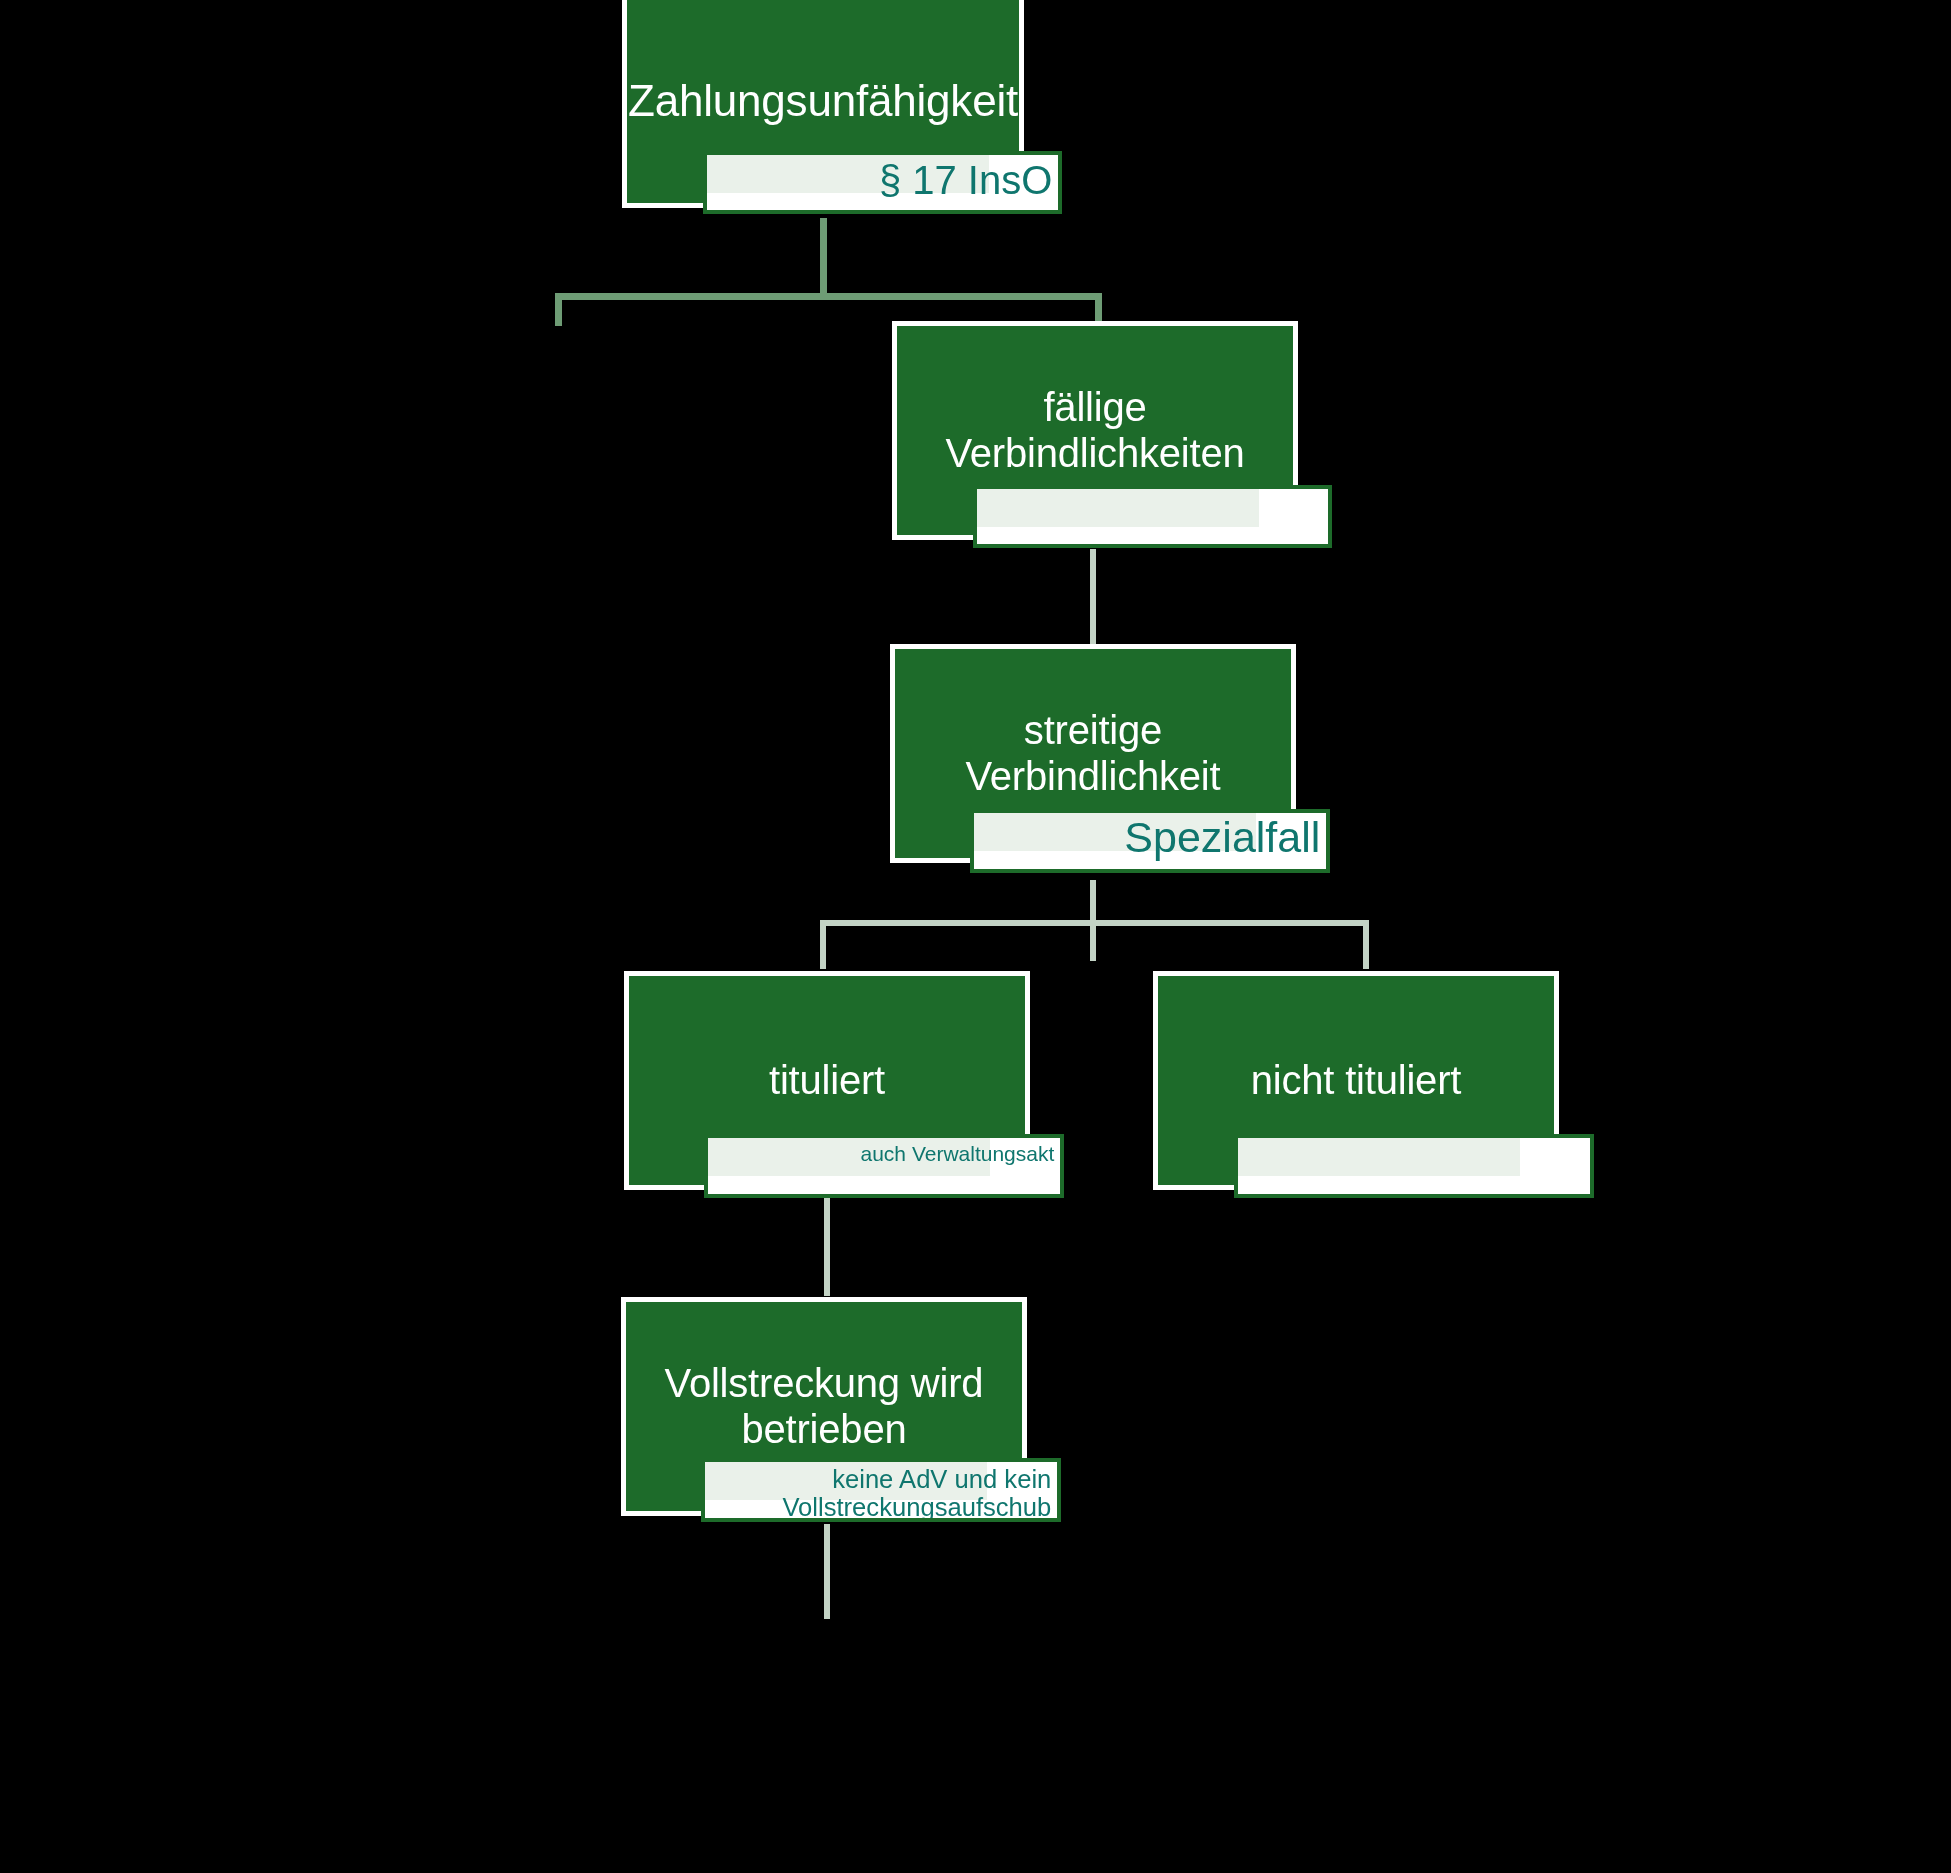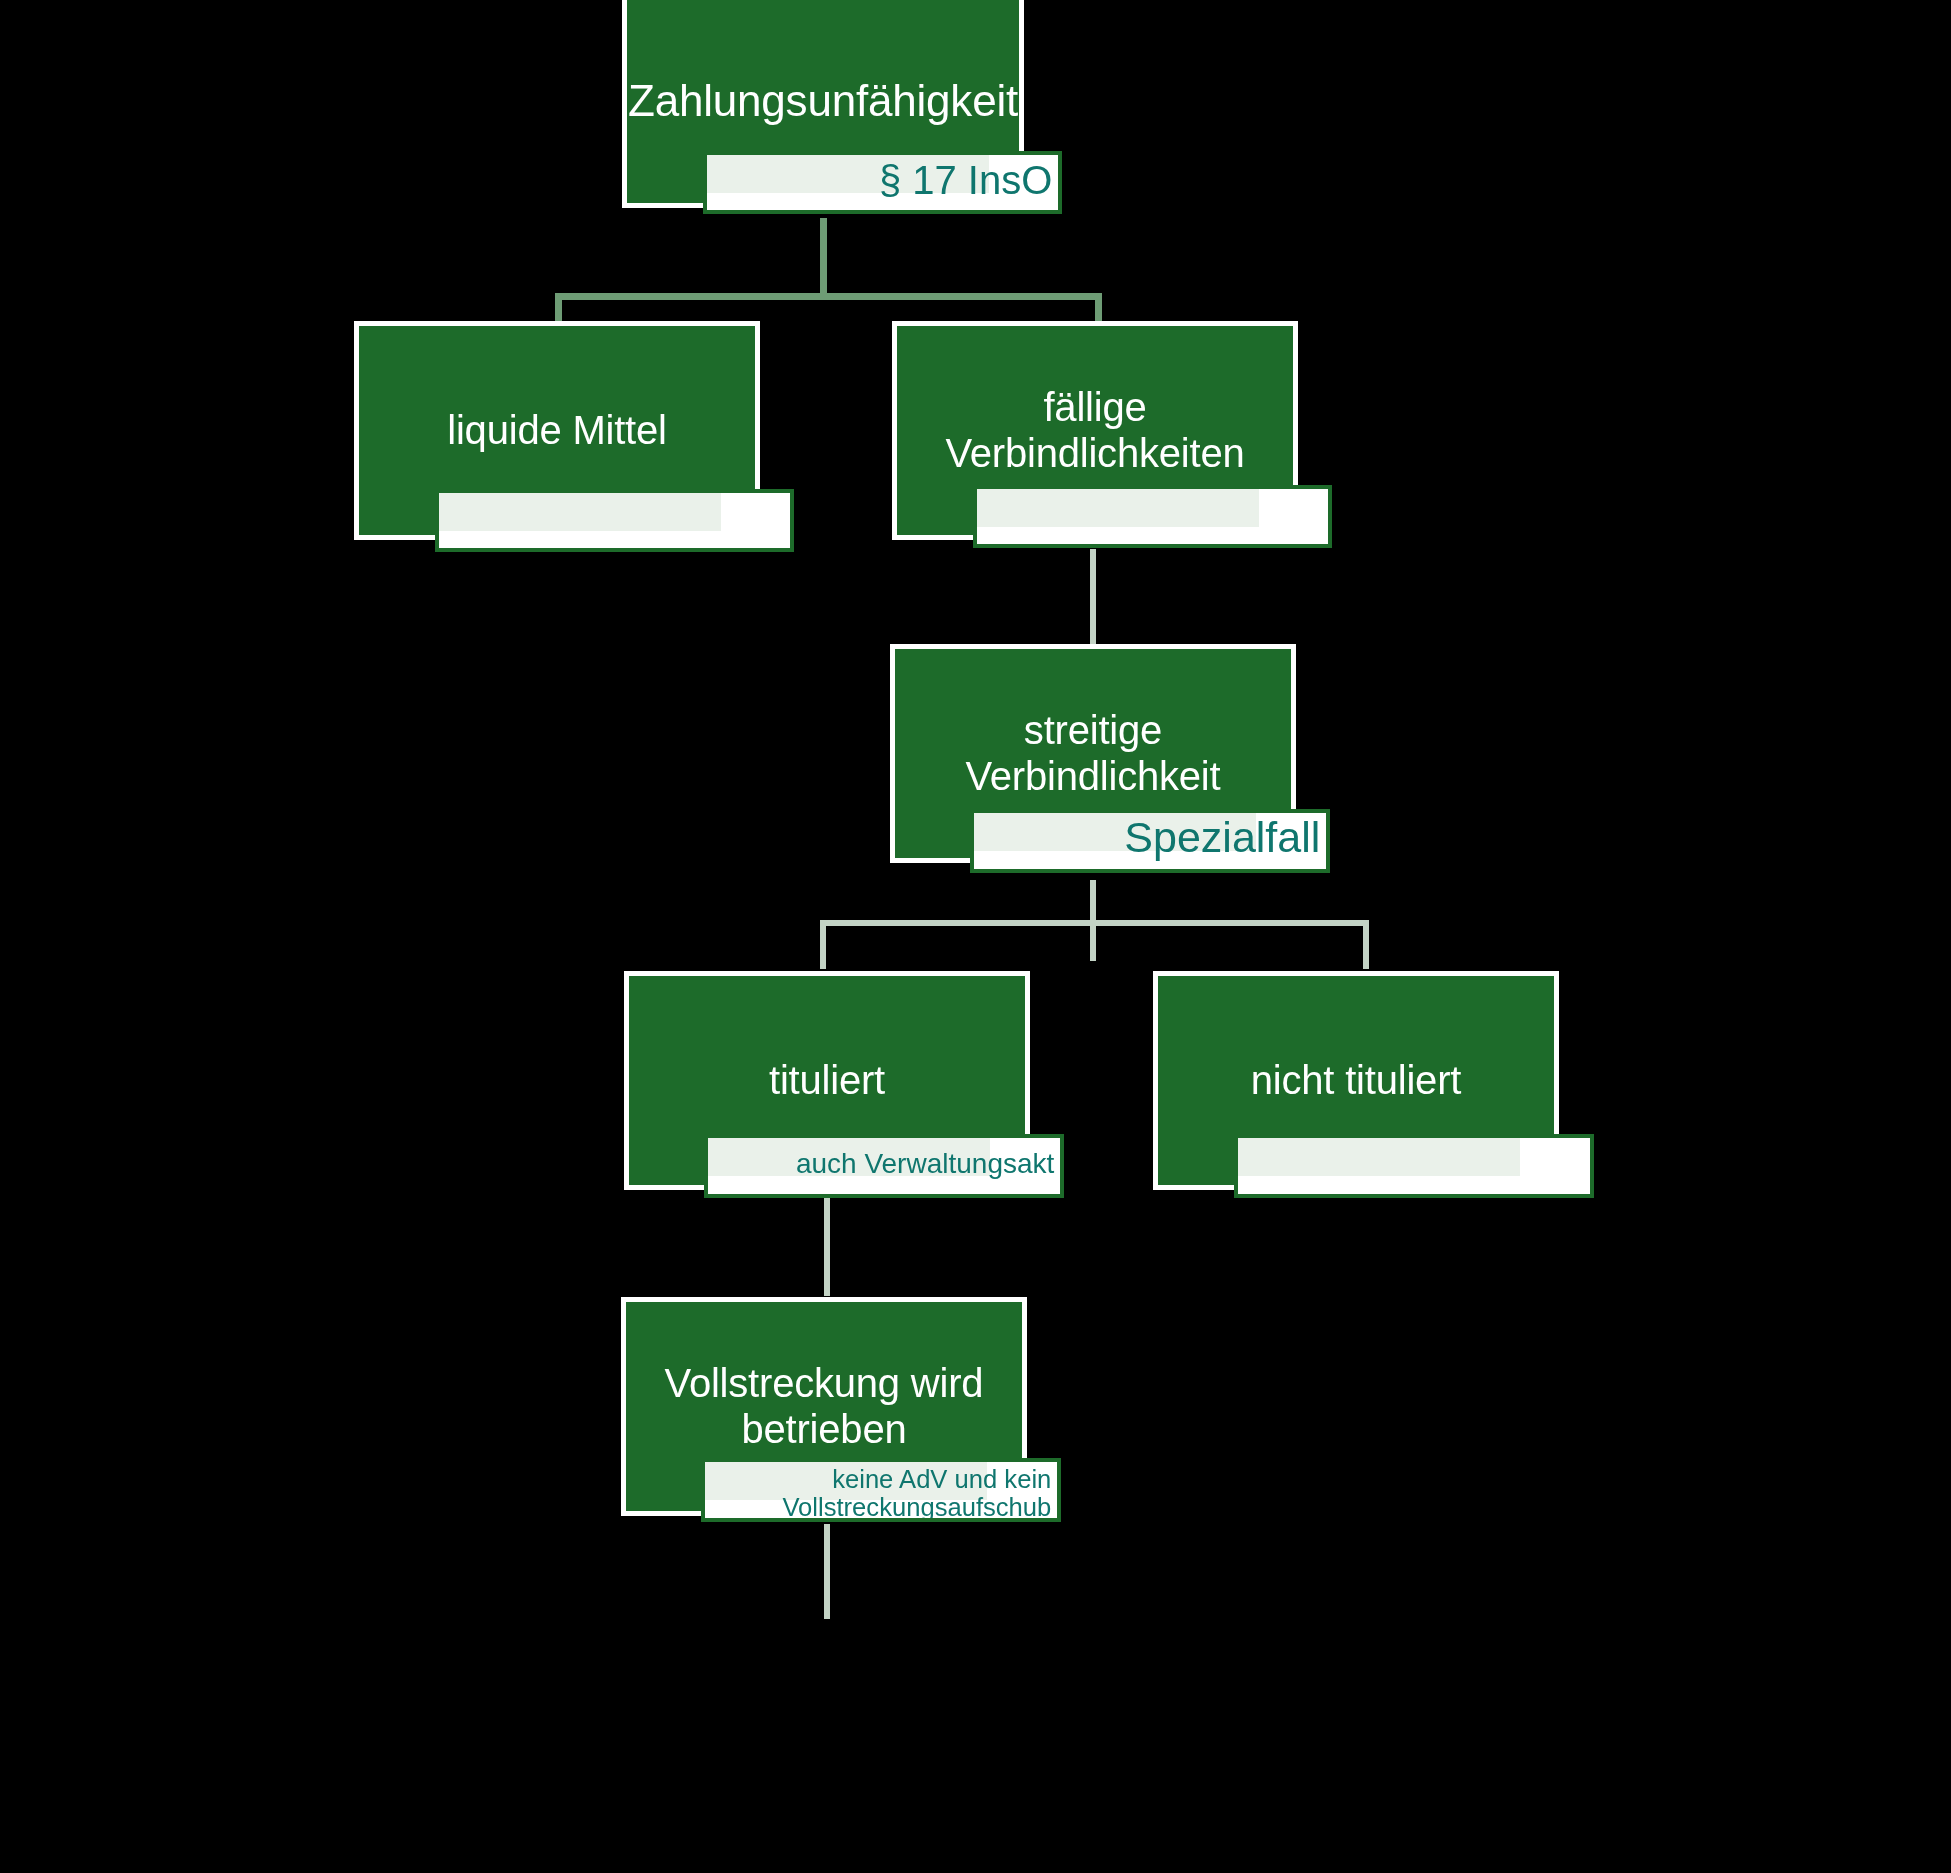--- a/index.html
+++ b/index.html
@@ -101,29 +101,20 @@
   <div class="node" style="left:622px; top:-5.7px; width:402px; height:214px;">
     <div class="node-box" style="width:402px; height:214px;">
       <span class="node-label" style="font-size:44px;">Zahlungsunfähigkeit</span>
     </div>
     <div class="badge" style="left:81px; top:157px; width:359px; height:63px;">
       <div class="badge-fill" style="width:282px; height:38px;"></div>
       <span class="badge-text" style="font-size:40px; padding-top:2.8px;">§ 17 InsO</span>
     </div>
   </div>
 
-  <div class="node" style="left:354px; top:321px; width:406px; height:219px;">
-    <div class="node-box" style="width:406px; height:219px;">
-      <span class="node-label" style="font-size:40px;">liquide Mittel</span>
-    </div>
-    <div class="badge empty" style="left:81px; top:168px; width:359px; height:63px;">
-      <div class="badge-fill" style="width:282px; height:38px;"></div>
-
-    </div>
-  </div>
 
   <div class="node" style="left:892px; top:321px; width:406px; height:219px;">
     <div class="node-box" style="width:406px; height:219px;">
       <span class="node-label" style="font-size:40px;">fällige
 Verbindlichkeiten</span>
     </div>
     <div class="badge empty" style="left:81px; top:164px; width:359px; height:63px;">
       <div class="badge-fill" style="width:282px; height:38px;"></div>
 
     </div>
@@ -139,21 +130,21 @@
       <span class="badge-text" style="font-size:43px; padding-top:0.9px;">Spezialfall</span>
     </div>
   </div>
 
   <div class="node" style="left:624px; top:971px; width:406px; height:219px;">
     <div class="node-box" style="width:406px; height:219px;">
       <span class="node-label" style="font-size:40px;">tituliert</span>
     </div>
     <div class="badge" style="left:80px; top:163px; width:360px; height:64px;">
       <div class="badge-fill" style="width:282px; height:38px;"></div>
-      <span class="badge-text" style="font-size:28px; padding-top:11px;">auch Verwaltungsakt</span>
+      <span class="badge-text" style="font-size:21px; padding-top:4px;">auch Verwaltungsakt</span>
     </div>
   </div>
 
   <div class="node" style="left:1153px; top:971px; width:344px; height:219px;">
     <div class="node-box" style="width:406px; height:219px;">
       <span class="node-label" style="font-size:40px;">nicht tituliert</span>
     </div>
     <div class="badge empty" style="left:81px; top:163px; width:360px; height:64px;">
       <div class="badge-fill" style="width:282px; height:38px;"></div>
 

